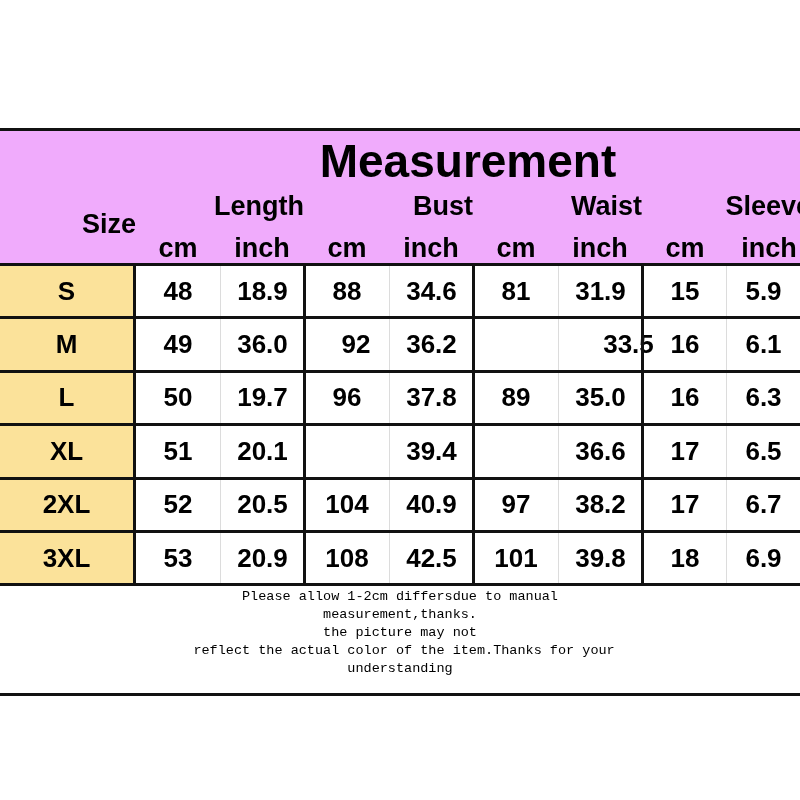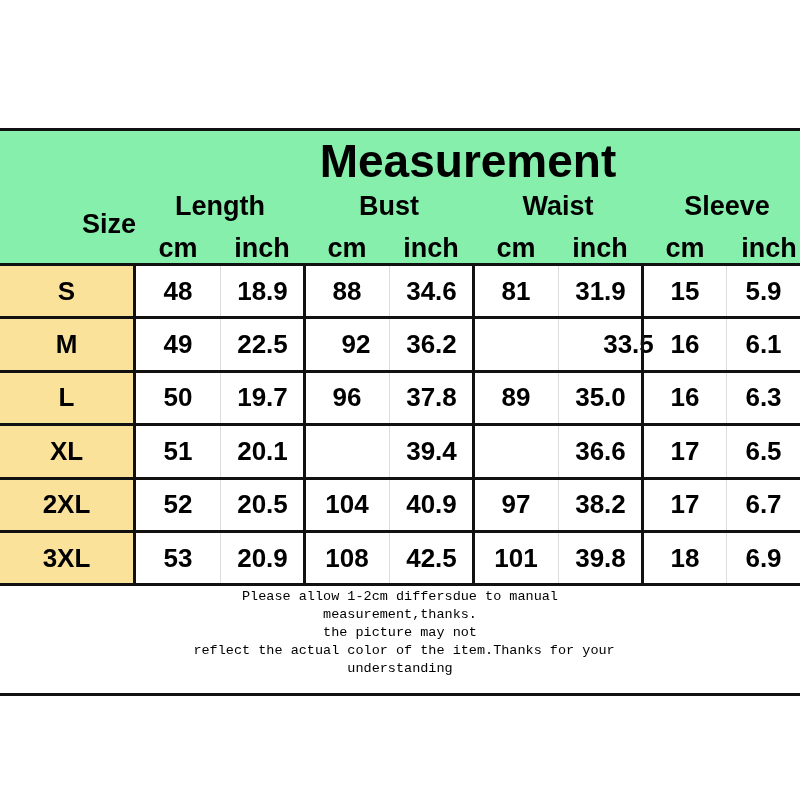--- a/index.html
+++ b/index.html
@@ -1,21 +1,21 @@
 <!DOCTYPE html>
 <html><head>
 <meta charset="utf-8">
 <style>
   html,body{margin:0;padding:0;background:#ffffff;}
   body{width:800px;height:800px;position:relative;overflow:hidden;font-family:"Liberation Sans",sans-serif;}
   .chart{position:absolute;left:0;top:128px;width:800px;}
-  .header{position:relative;height:138px;background:#86efac;border-top:3px solid #111;border-bottom:3px solid #111;box-sizing:border-box;}
+  .header{position:relative;height:138px;background:#f0abfc;border-top:3px solid #111;border-bottom:3px solid #111;box-sizing:border-box;}
   .title{position:absolute;left:136px;right:0;top:2px;text-align:center;font-weight:bold;font-size:46px;color:#000;line-height:56px;}
   .size-head{position:absolute;left:0;width:136px;top:78px;text-align:right;font-weight:bold;font-size:27px;}
-  .group{position:absolute;top:60px;width:168px;text-align:center;font-weight:bold;font-size:27px;}
+  .group{position:absolute;top:60px;width:168px;text-align:right;font-weight:bold;font-size:27px;}
   .unit{position:absolute;top:102px;width:84px;text-align:center;font-weight:bold;font-size:27px;}
   .rows{position:relative;}
   .row{position:relative;height:53.4px;border-bottom:3px solid #111;box-sizing:border-box;background:#fff;}
   .row .size{position:absolute;left:0;top:0;bottom:0;width:136px;background:#fbe29a;border-right:3px solid #111;box-sizing:border-box;display:flex;align-items:center;justify-content:center;font-weight:bold;font-size:26px;}
   .cell{position:absolute;top:0;bottom:0;display:flex;align-items:center;justify-content:center;font-weight:bold;font-size:26px;color:#000;box-sizing:border-box;}
   .vthick{position:absolute;top:0;bottom:0;width:3px;background:#111;}
   .vthin{position:absolute;top:0;bottom:0;width:1px;background:#dcdcdc;}
   .note{position:relative;height:110px;border-bottom:3px solid #111;box-sizing:border-box;background:#fff;text-align:center;font-family:"Liberation Mono","DejaVu Sans Mono",monospace;font-size:13.5px;line-height:18px;padding-top:2px;color:#000;}
   .note div{white-space:pre;}
 </style>
@@ -58,21 +58,21 @@
       <div class="vthick" style="left:303px"></div>
       <div class="vthin" style="left:389px"></div>
       <div class="vthick" style="left:472px"></div>
       <div class="vthin" style="left:558px"></div>
       <div class="vthick" style="left:641px"></div>
       <div class="vthin" style="left:726px"></div>
     </div>
     <div class="row">
       <div class="size">M</div>
       <div class="cell" style="left:136px;width:84px">49</div>
-      <div class="cell" style="left:220px;width:85px">22.5</div>
+      <div class="cell" style="left:220px;width:85px">36.0</div>
       <div class="cell" style="left:314px;width:84px">92</div>
       <div class="cell" style="left:389px;width:85px">36.2</div>
       <div class="cell" style="left:586px;width:85px">33.5</div>
       <div class="cell" style="left:643px;width:84px">16</div>
       <div class="cell" style="left:727px;width:73px">6.1</div>
       <div class="vthin" style="left:220px"></div>
       <div class="vthick" style="left:303px"></div>
       <div class="vthin" style="left:389px"></div>
       <div class="vthick" style="left:472px"></div>
       <div class="vthin" style="left:558px"></div>

